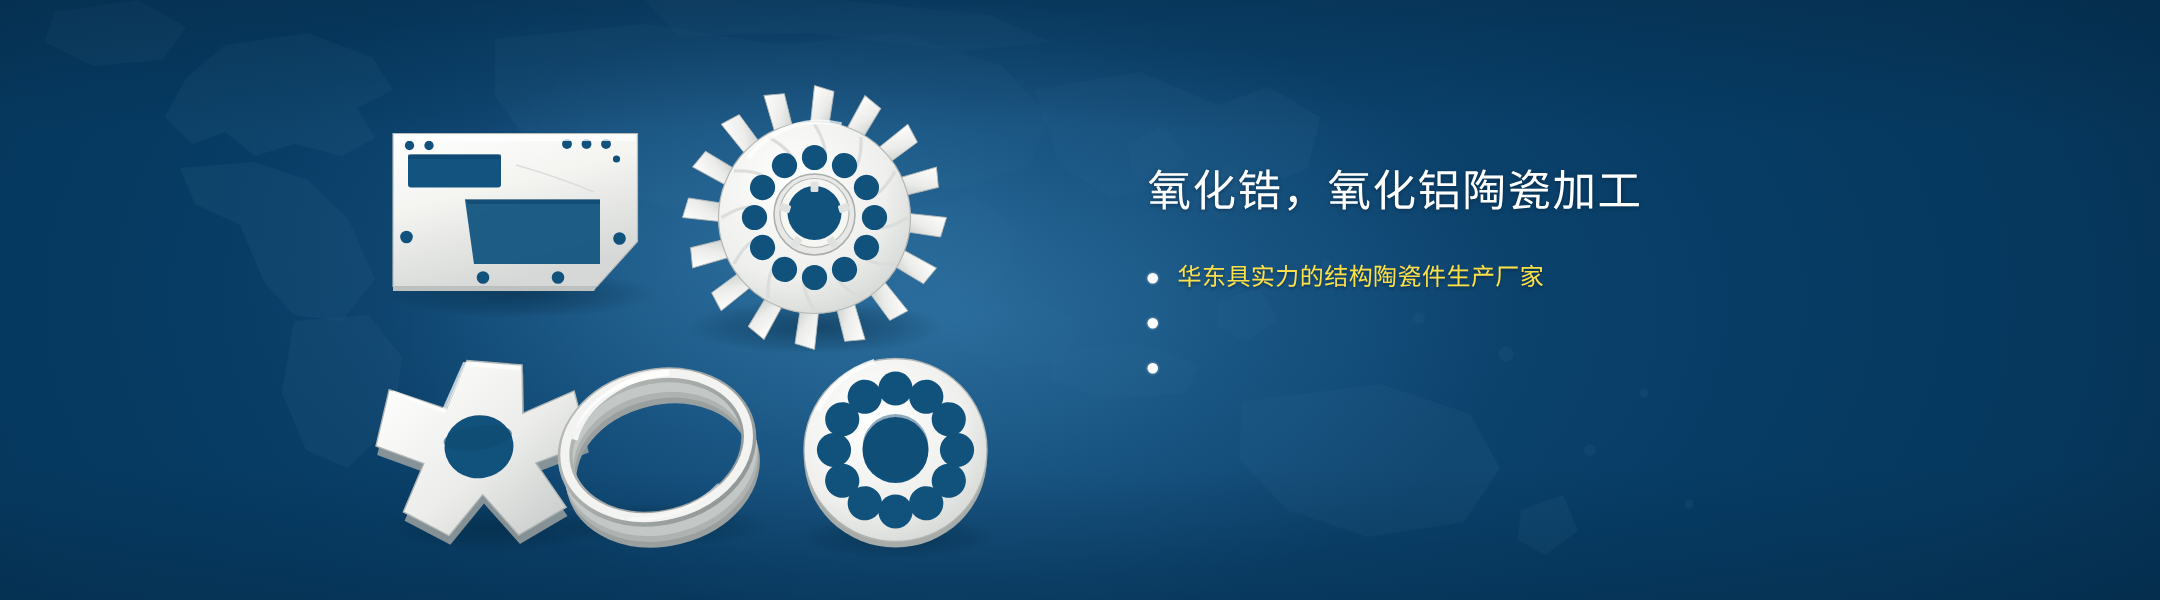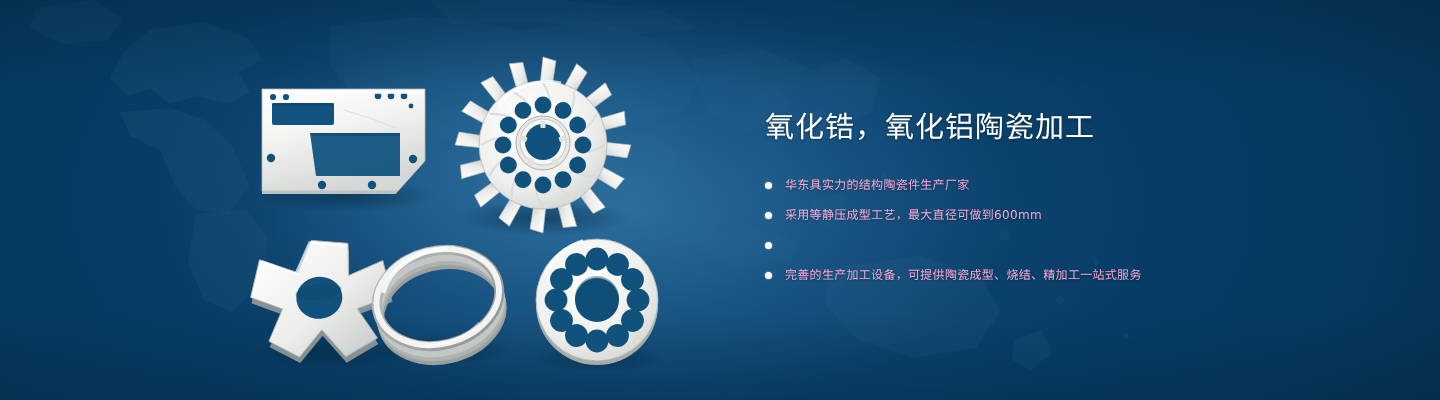--- a/index.html
+++ b/index.html
@@ -114,23 +114,23 @@
   .dot {
     flex: 0 0 auto;
     width: 7px;
     height: 7px;
     border-radius: 50%;
     background: #ffffff;
     margin-right: 13px;
     box-shadow: 0 0 2px rgba(255,255,255,0.55);
   }
   .bullet-text {
-    font-size: 12px;
+    font-size: 16px;
     line-height: 20px;
-    color: #f9a8d4;
+    color: #fde047;
     letter-spacing: 0.3px;
     text-shadow: 0 1px 2px rgba(2,26,46,0.45);
     white-space: nowrap;
   }
 </style>
 </head>
 <body>
 
 <div class="banner">
 
@@ -387,25 +387,20 @@
   <div class="copy">
     <h1 class="headline">氧化锆，氧化铝陶瓷加工</h1>
 
     <ul class="bullets">
       <li class="bullet">
         <span class="dot"></span>
         <span class="bullet-text">华东具实力的结构陶瓷件生产厂家</span>
       </li>
       <li class="bullet">
         <span class="dot"></span>
-        <span class="bullet-text">采用等静压成型工艺，最大直径可做到600mm</span>
       </li>
       <li class="bullet">
         <span class="dot"></span>
       </li>
-      <li class="bullet">
-        <span class="dot"></span>
-        <span class="bullet-text">完善的生产加工设备，可提供陶瓷成型、烧结、精加工一站式服务</span>
-      </li>
     </ul>
   </div>
 
 </div>
 
 </body></html>

